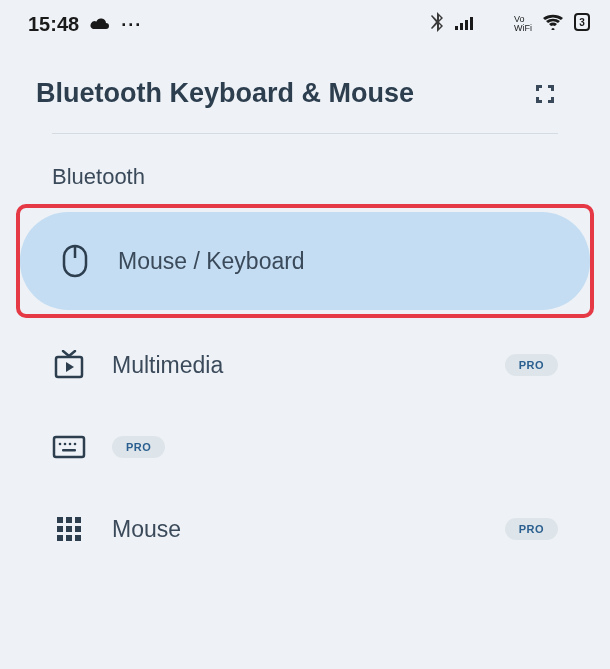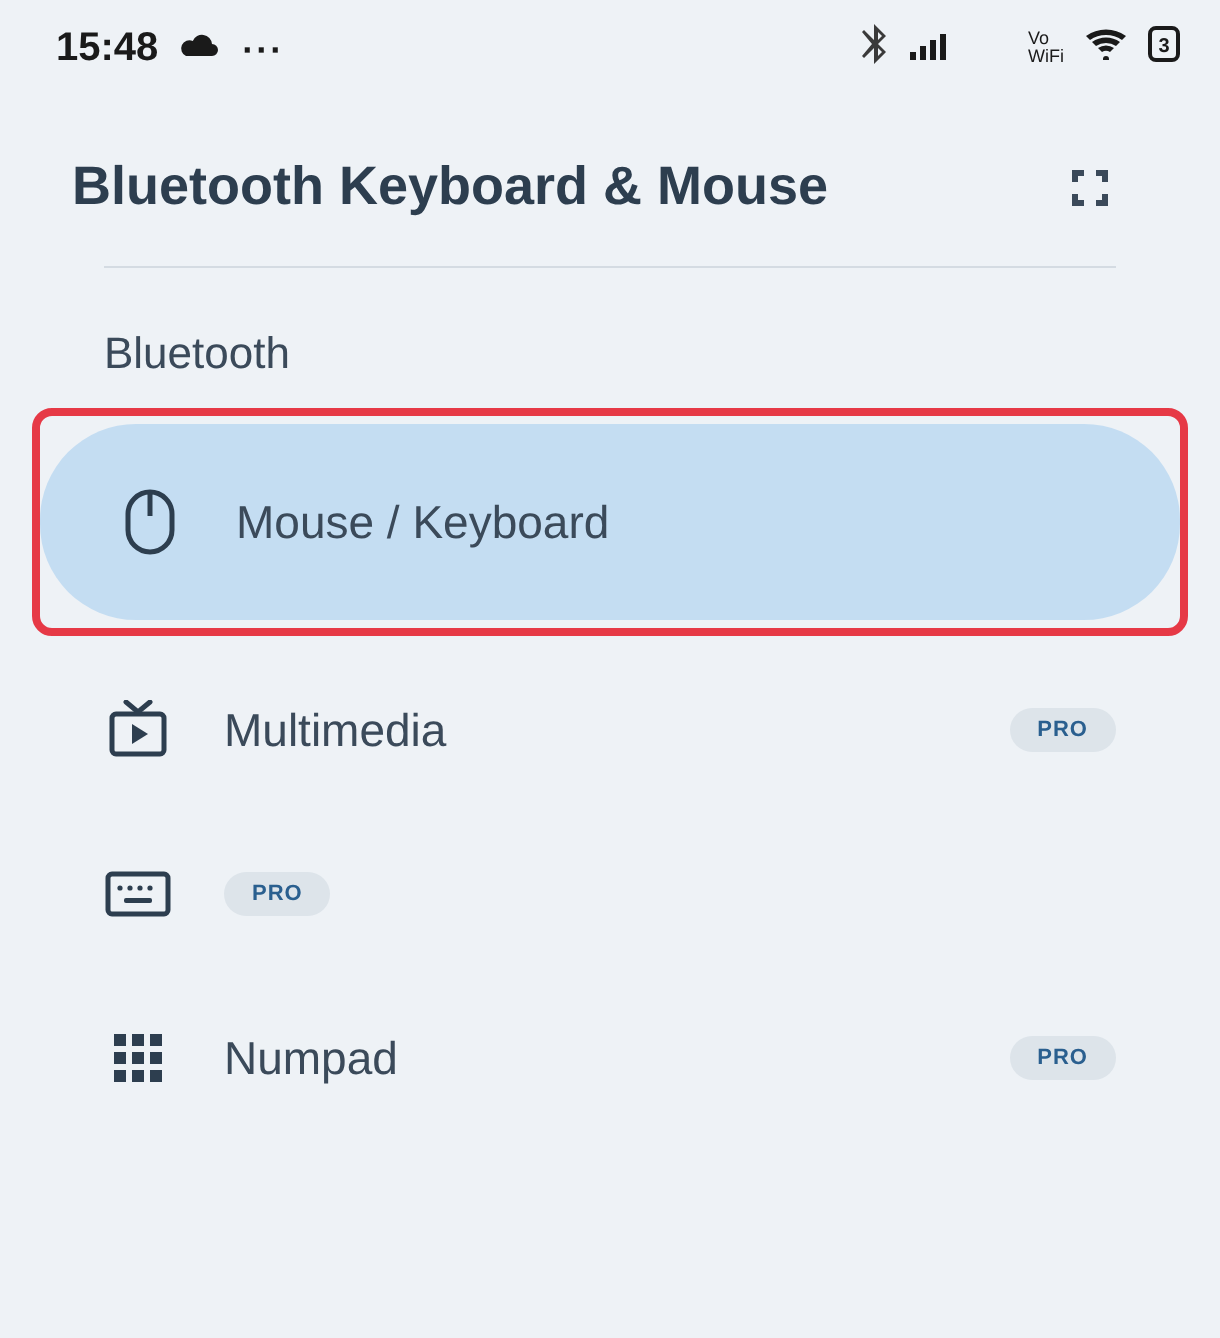--- a/index.html
+++ b/index.html
@@ -181,17 +181,17 @@
           <rect x="11" y="2" width="6" height="6" fill="#2d3e4f"></rect>
           <rect x="20" y="2" width="6" height="6" fill="#2d3e4f"></rect>
         <rect x="2" y="11" width="6" height="6" fill="#2d3e4f"></rect>
           <rect x="11" y="11" width="6" height="6" fill="#2d3e4f"></rect>
           <rect x="20" y="11" width="6" height="6" fill="#2d3e4f"></rect>
         <rect x="2" y="20" width="6" height="6" fill="#2d3e4f"></rect>
           <rect x="11" y="20" width="6" height="6" fill="#2d3e4f"></rect>
           <rect x="20" y="20" width="6" height="6" fill="#2d3e4f"></rect>
       </svg>
     </span>
-    <span class="control-label">Numpad</span>
+    <span class="control-label">Mouse</span>
     <span class="pro-badge">PRO</span>
   </div>
 
 </div>
 
 </body></html>

